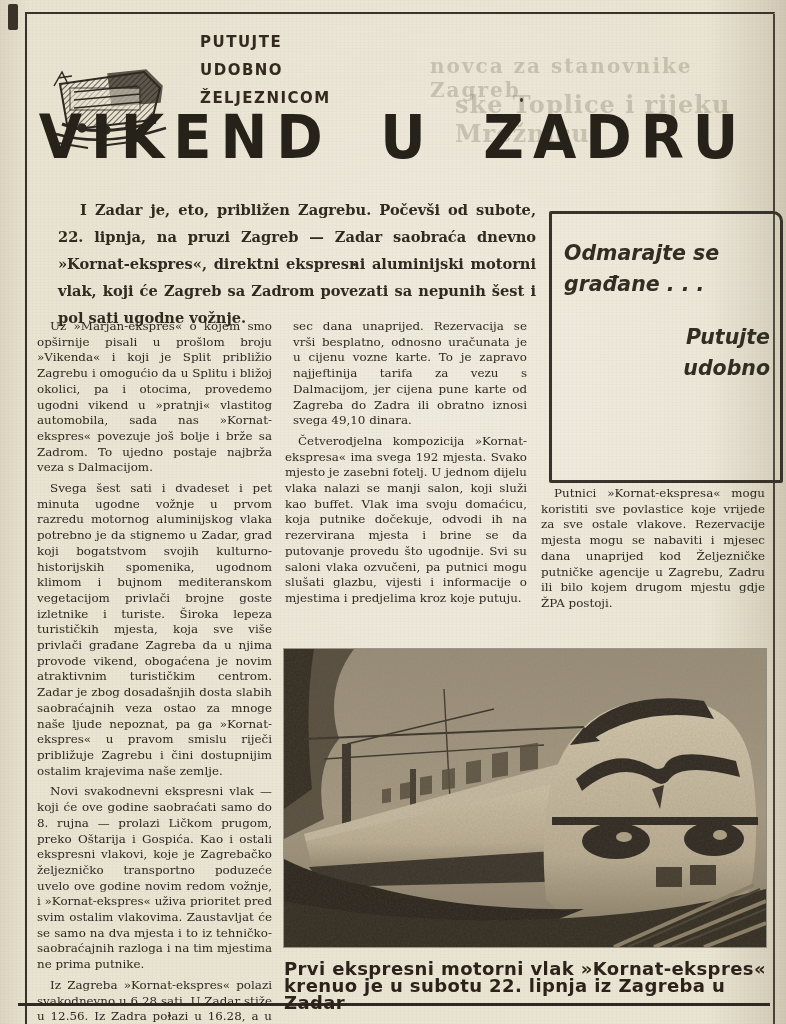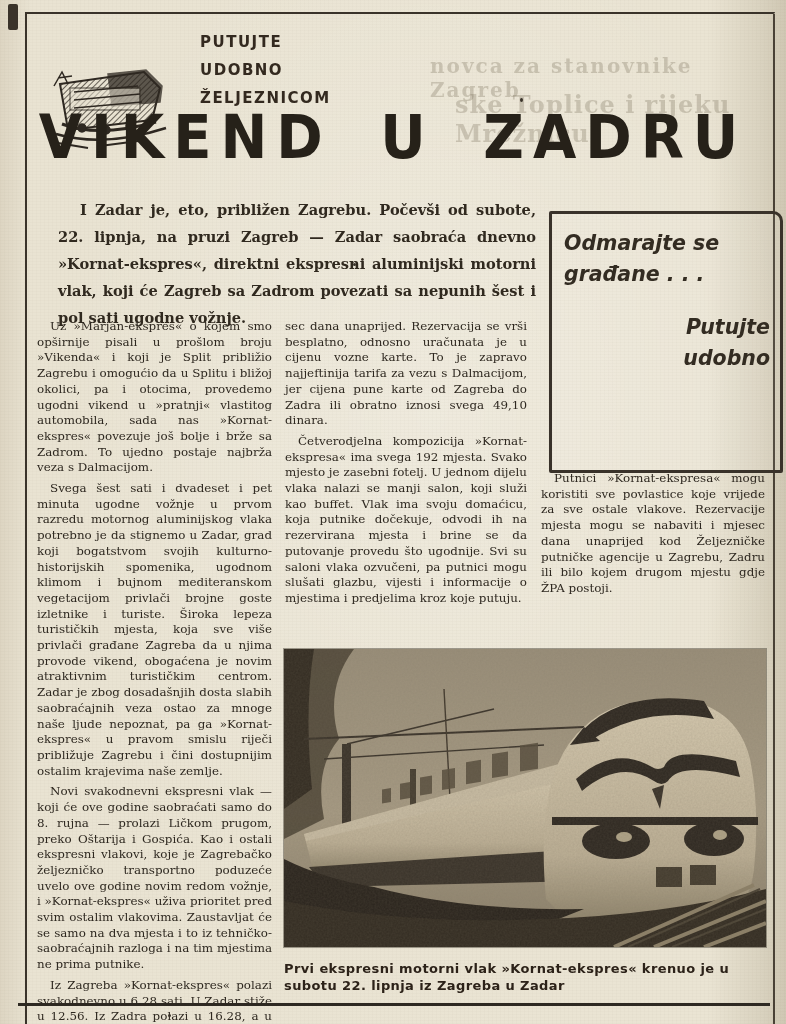--- a/index.html
+++ b/index.html
@@ -34,38 +34,38 @@
   .headline{position:absolute;left:30px;top:104px;width:726px;text-align:center;
     font-family:"DejaVu Sans","Liberation Sans",sans-serif;font-weight:bold;
     font-size:56px;letter-spacing:9px;word-spacing:20px;color:#262119;
     transform:scaleY(1.08);white-space:nowrap;}
 
   .lead{position:absolute;left:58px;top:196px;width:478px;
     font-weight:bold;font-size:14.6px;line-height:27px;text-align:justify;color:#30291f;}
   .lead .ind{display:inline-block;width:22px;}
 
   .ad-box{position:absolute;left:549px;top:211px;width:206px;height:232px;
-    border:3px solid #39322a;border-radius:2px 10px 2px 2px;padding:14px 10px 10px 12px;
+    border:3px solid #39322a;border-radius:2px 10px 2px 2px;padding:24px 10px 10px 12px;
     font-family:"DejaVu Sans","Liberation Sans",sans-serif;font-style:italic;font-weight:bold;
     font-size:20.5px;line-height:31px;color:#332c22;background:rgba(255,255,255,.06);}
   .ad-top{text-align:left;}
   .ad-bottom{text-align:right;margin-top:22px;}
 
   .col{position:absolute;font-size:11.9px;line-height:15.7px;text-align:justify;color:#2e2820;}
   .col p{margin:0 0 5px 0;text-indent:13px;}
   .col-left{left:37px;top:319px;width:235px;}
   .col-mid{left:285px;top:319px;width:242px;}
-  .col-mid p:first-child{text-indent:0;}
-  .col-right{left:541px;top:471px;width:224px;}
+  .col-mid p:first-child{text-indent:0;margin-left:8px;}
+  .col-right{left:541px;top:486px;width:224px;}
 
   .photo{position:absolute;left:284px;top:649px;width:482px;height:298px;
     box-shadow:0 0 0 1px rgba(40,34,26,.4);}
   .caption{position:absolute;left:284px;top:960px;width:482px;
     font-family:"DejaVu Sans","Liberation Sans",sans-serif;font-weight:bold;
-    font-size:13px;line-height:17px;color:#2c2219;letter-spacing:.4px;}
+    font-size:18px;line-height:17px;color:#2c2219;letter-spacing:.4px;}
 
   .speck{position:absolute;background:#3a332a;border-radius:50%;}
   .s1{left:8px;top:4px;width:10px;height:26px;border-radius:2px;}
   .s2{left:353px;top:263px;width:3px;height:3px;}
   .s3{left:168px;top:1014px;width:3px;height:3px;}
   .s4{left:520px;top:98px;width:3px;height:4px;}
 </style>
 </head>
 <body>
 

